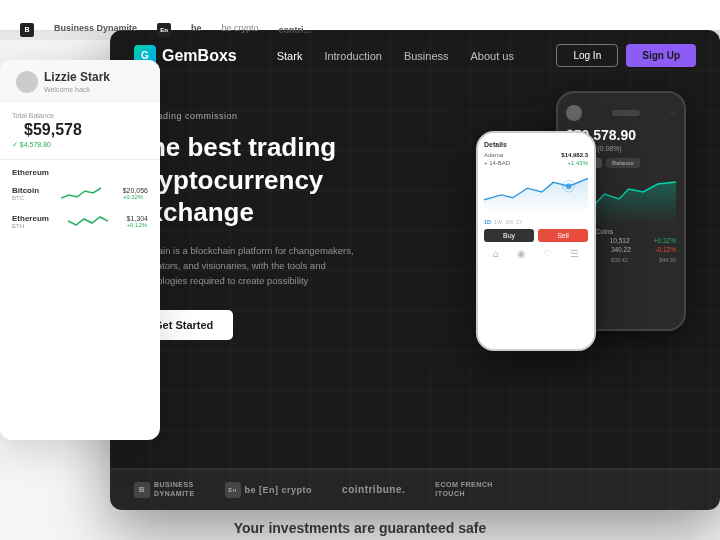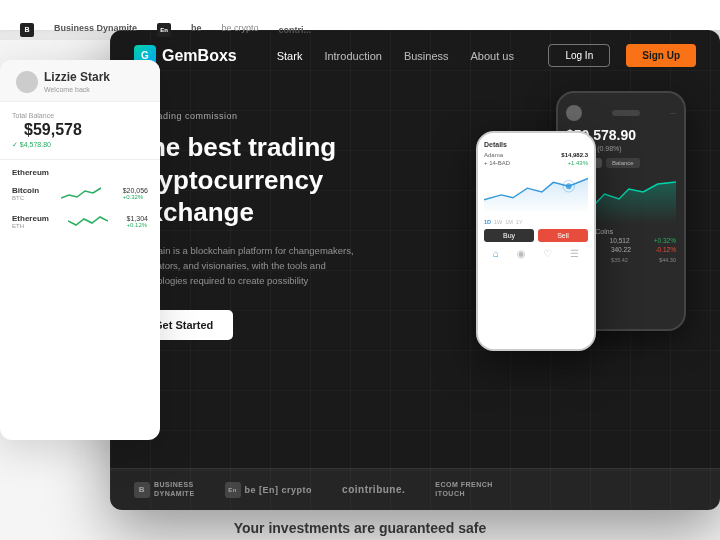--- a/index.html
+++ b/index.html
@@ -91,35 +91,35 @@
       cursor: pointer;
       text-decoration: none;
     }
 
     .nav-link.active {
       color: white;
     }
 
     .nav-buttons {
       display: flex;
-      gap: 16px;
+      gap: 8px;
     }
 
     .btn-login {
       background: transparent;
       border: 1px solid rgba(255,255,255,0.4);
       color: white;
       padding: 5px 16px;
       border-radius: 4px;
       font-size: 10px;
       cursor: pointer;
     }
 
     .btn-signup {
-      background: #f97316;
+      background: #8b5cf6;
       border: none;
       color: #1a1a1a;
       padding: 5px 16px;
       border-radius: 4px;
       font-size: 10px;
       cursor: pointer;
       font-weight: 600;
     }
 
     

